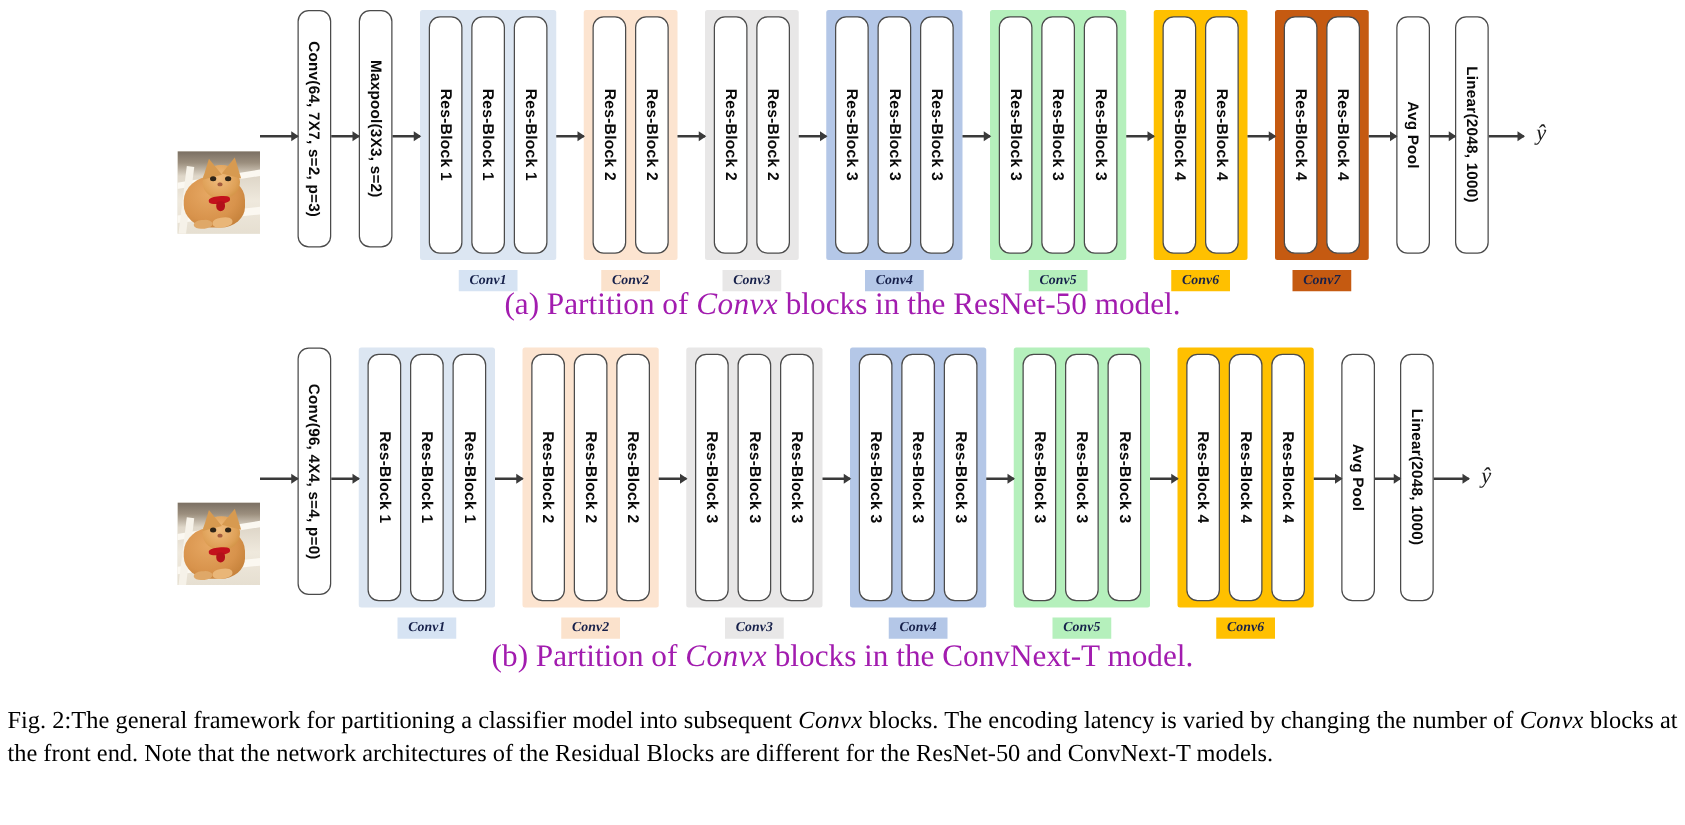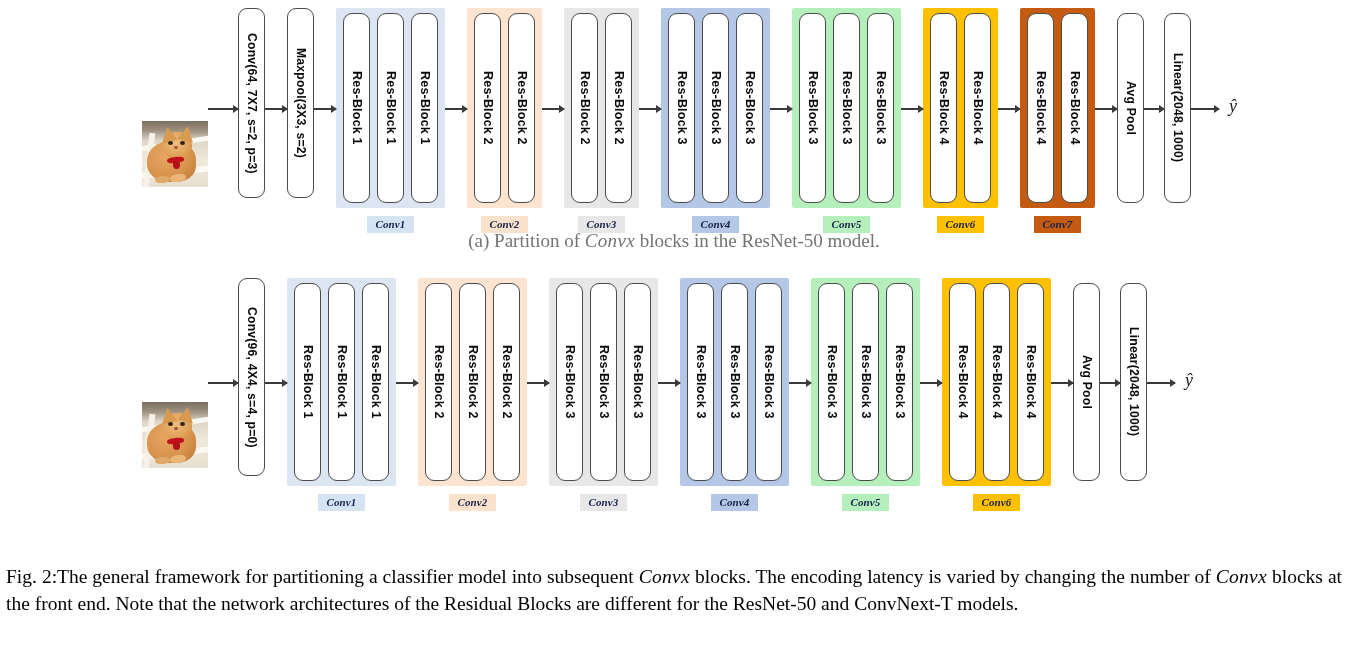--- a/index.html
+++ b/index.html
@@ -138,22 +138,22 @@
     color:#1a1a1a;
     flex:0 0 auto;
     line-height:1;
     padding-bottom:2px;
   }
 
   
   .subcaption{
     text-align:center;
     font-family:"Liberation Serif", serif;
-    font-size:19px;
-    color:#737373;
+    font-size:25px;
+    color:#a21caf;
     width:100%;
   }
   .mathit{font-style:italic;font-family:"Liberation Serif",serif;letter-spacing:.3px;}
 
   
   .figcaption{
     position:absolute;
     left:6px;right:6px;
     font-family:"Liberation Serif", serif;
     font-size:19.5px;
@@ -435,19 +435,22 @@
         </div>
         <div class="arrow" style="width: 20px; align-self: flex-start; margin-top: 104px;"></div>
         <div style="display: flex; flex-direction: column; align-items: center; padding-top: 5px;">
           <div class="vblock plain" style="height: 198px; width: 27px;">
             <span>Linear(2048, 1000)</span>
           </div>
         </div>
         <div class="arrow" style="width: 28px; align-self: flex-start; margin-top: 104px;"></div>
         <div class="yhat" style="margin-top: 93px; align-self: flex-start; margin-left: 10px;">ŷ</div>
       </div>
+    <div class="subcaption" style="margin-top:-6px;">
+      <span>(b) Partition of </span><span class="mathit">Convx</span><span> blocks in the ConvNext-T model.</span>
+    </div>
   </div>
 
   <div class="figcaption" style="top:563px;">
     <span>Fig. 2:</span><span>The general framework for partitioning a classifier model into subsequent </span><span class="mathit">Convx</span><span> blocks. The encoding latency is varied by changing the number of </span><span class="mathit">Convx</span><span> blocks at the front end. Note that the network architectures of the Residual Blocks are different for the ResNet-50 and ConvNext-T models.</span>
   </div>
 
 </div>
 
 </body></html>

